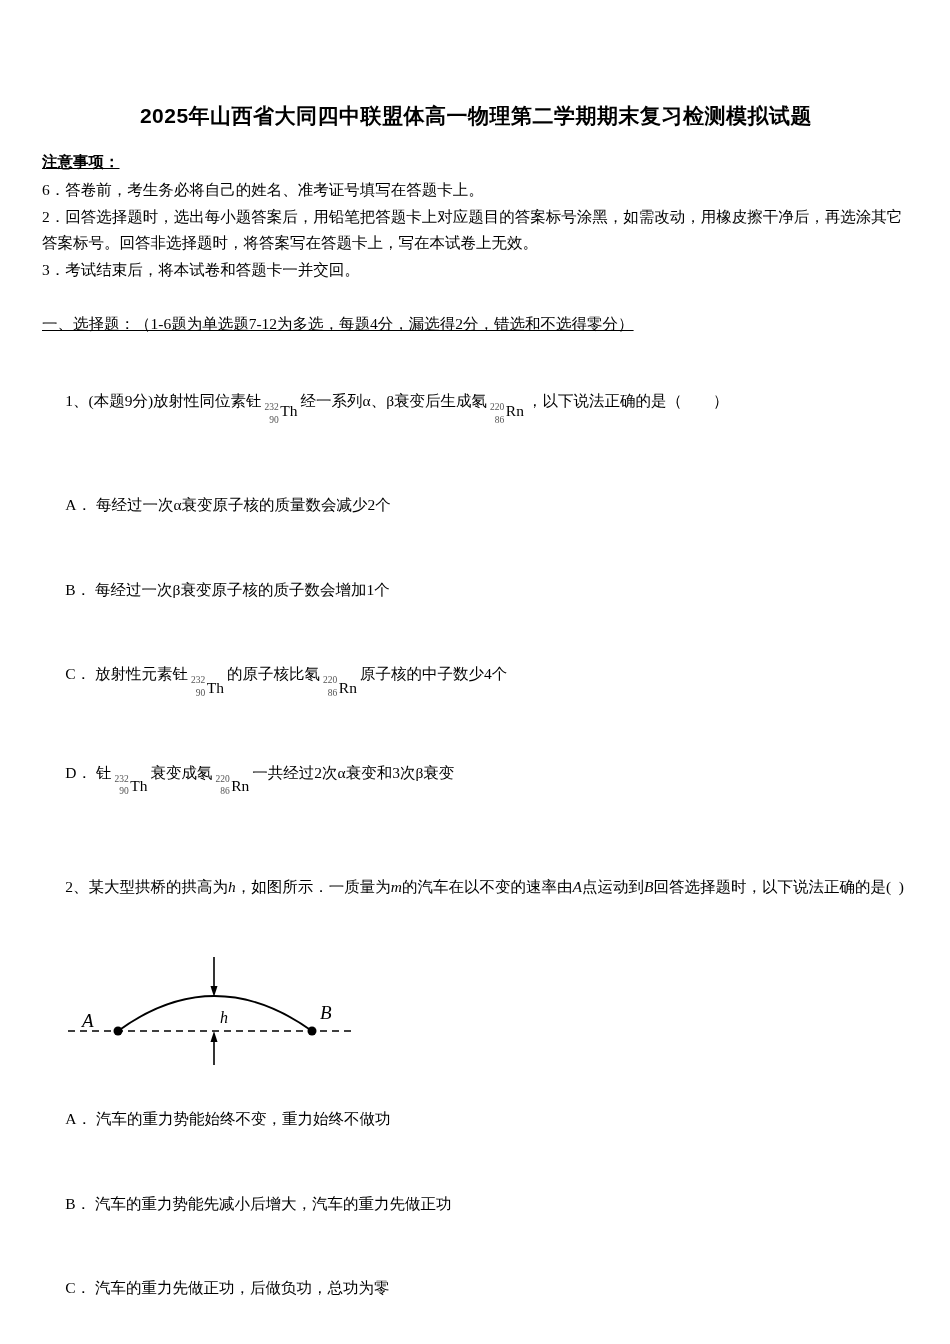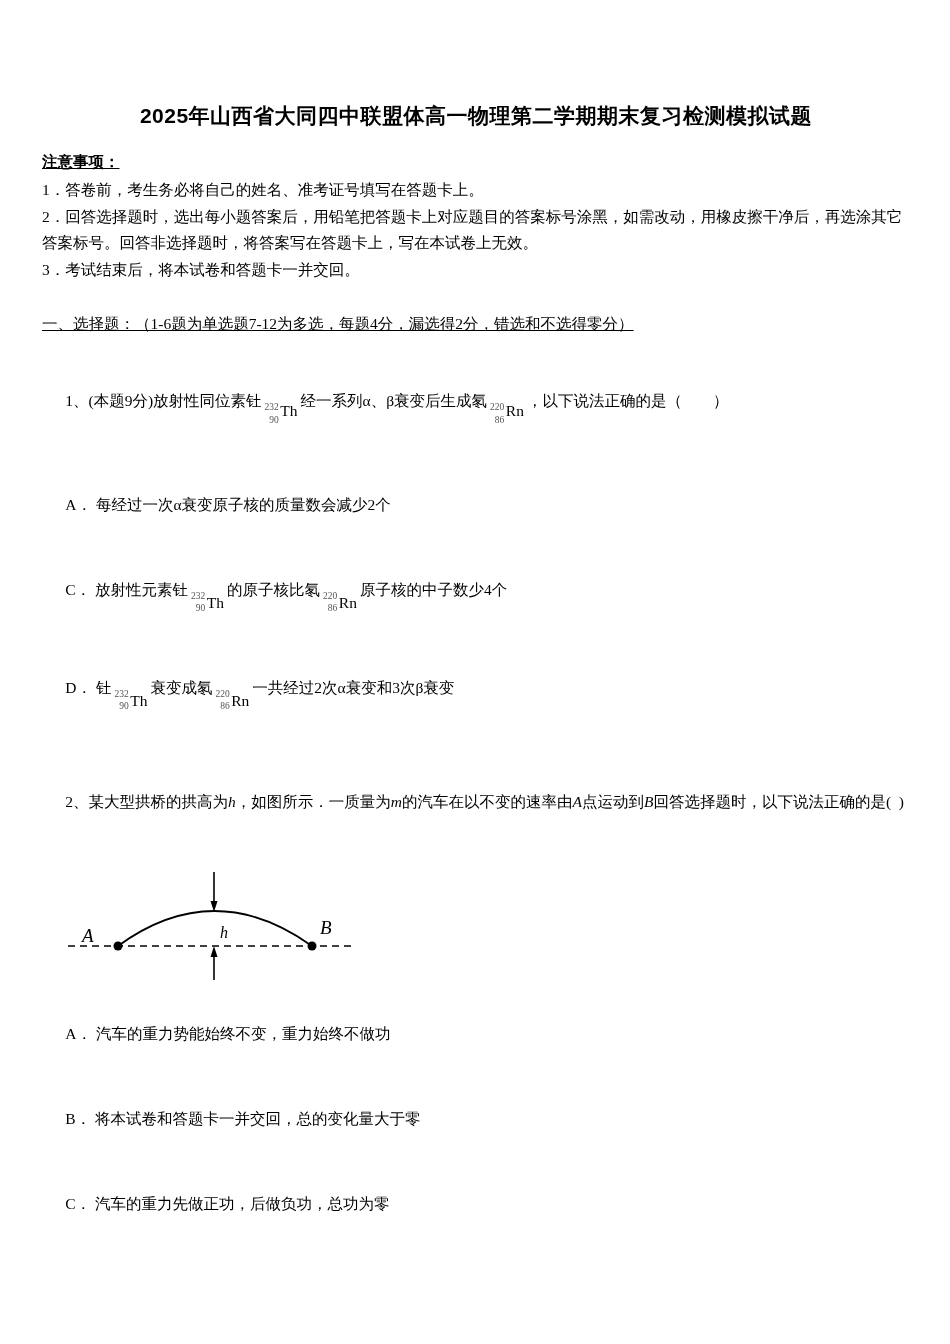--- a/index.html
+++ b/index.html
@@ -77,34 +77,37 @@
 </style>
 </head>
 <body>
 
 <div class="page">
 
   <h1 class="title">2025年山西省大同四中联盟体高一物理第二学期期末复习检测模拟试题</h1>
 
   <div class="notice">
     <div class="notice-heading">注意事项：</div>
-    <div class="notice-item">1．答卷前，考生务必将自己的姓名、准考证号填写在答题卡上。</div>
+    <div class="notice-item">6．答卷前，考生务必将自己的姓名、准考证号填写在答题卡上。</div>
     <div class="notice-item">2．回答选择题时，选出每小题答案后，用铅笔把答题卡上对应题目的答案标号涂黑，如需改动，用橡皮擦干净后，再选涂其它答案标号。回答非选择题时，将答案写在答题卡上，写在本试卷上无效。</div>
     <div class="notice-item">3．考试结束后，将本试卷和答题卡一并交回。</div>
   </div>
 
   <div class="section-heading">一、选择题：（1-6题为单选题7-12为多选，每题4分，漏选得2分，错选和不选得零分）</div>
 
   <div class="question">
     <div class="stem">
       <span>1、(本题9分)放射性同位素钍</span><span class="iso"><span class="nums"><span>232</span><span>90</span></span><span class="sym">Th</span></span><span>经一系列α、β衰变后生成氡</span><span class="iso"><span class="nums"><span>220</span><span>86</span></span><span class="sym">Rn</span></span><span>，以下说法正确的是（        ）</span>
     </div>
 
     <div class="opt">
       <span class="opt-label">A．</span><span>每经过一次α衰变原子核的质量数会减少2个</span>
+    </div>
+    <div class="opt">
+      <span class="opt-label">B．</span><span>每经过一次β衰变原子核的质子数会增加1个</span>
     </div>
     <div class="opt">
       <span class="opt-label">C．</span><span>放射性元素钍</span><span class="iso"><span class="nums"><span>232</span><span>90</span></span><span class="sym">Th</span></span><span>的原子核比氡</span><span class="iso"><span class="nums"><span>220</span><span>86</span></span><span class="sym">Rn</span></span><span>原子核的中子数少4个</span>
     </div>
     <div class="opt">
       <span class="opt-label">D．</span><span>钍</span><span class="iso"><span class="nums"><span>232</span><span>90</span></span><span class="sym">Th</span></span><span>衰变成氡</span><span class="iso"><span class="nums"><span>220</span><span>86</span></span><span class="sym">Rn</span></span><span>一共经过2次α衰变和3次β衰变</span>
     </div>
   </div>
 
   <div class="question">
@@ -130,21 +133,21 @@
       <line x1="158" y1="118" x2="158" y2="90" stroke="#000" stroke-width="1.6"></line>
       <polygon points="158,84 154.5,95 161.5,95" fill="#000"></polygon>
 
       <text x="164" y="76" font-size="16" class="fig-var">h</text>
     </svg>
 
     <div class="opt">
       <span class="opt-label">A．</span><span>汽车的重力势能始终不变，重力始终不做功</span>
     </div>
     <div class="opt">
-      <span class="opt-label">B．</span><span>将本试卷和答题卡一并交回，总的变化量大于零</span>
+      <span class="opt-label">B．</span><span>汽车的重力势能先减小后增大，汽车的重力先做正功</span>
     </div>
     <div class="opt">
       <span class="opt-label">C．</span><span>汽车的重力先做正功，后做负功，总功为零</span>
     </div>
     <div class="opt">
       
     </div>
   </div>
 
 </div>

